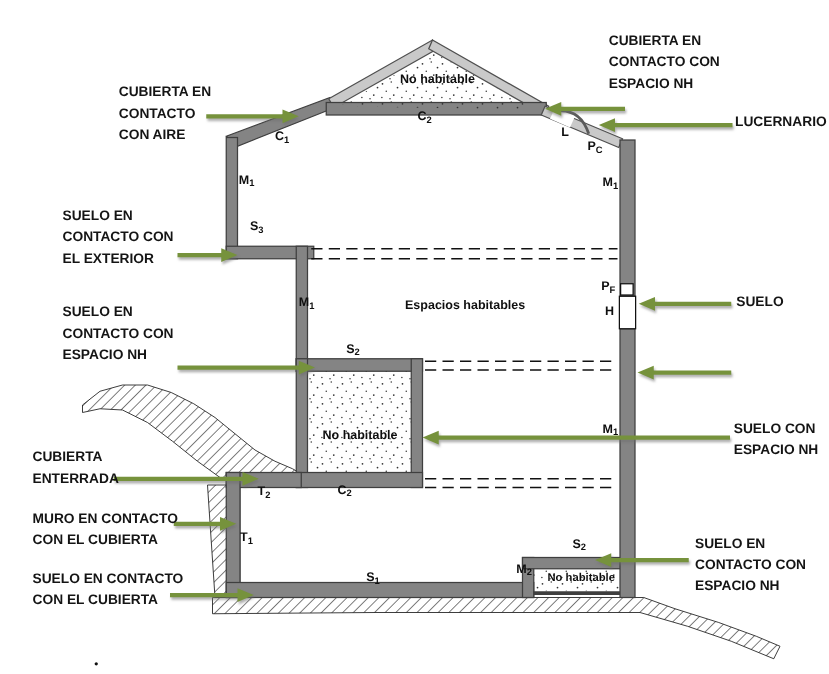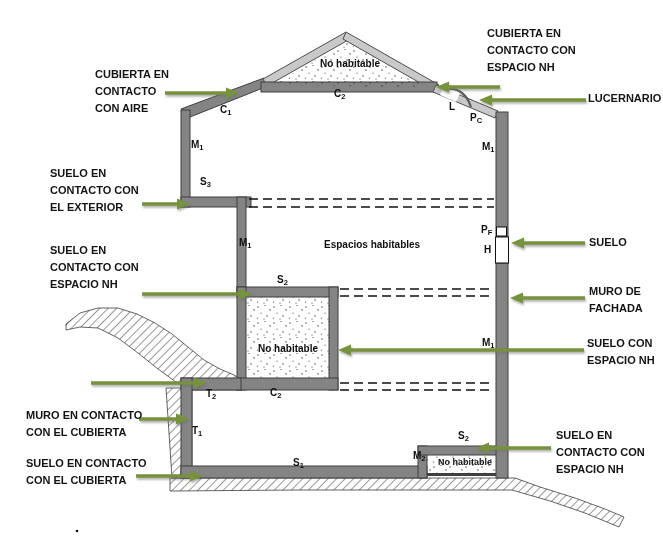--- a/index.html
+++ b/index.html
@@ -150,32 +150,32 @@
 
 <div class="co" style="left:95px;top:66px">CUBIERTA EN
 CONTACTO
 CON AIRE</div>
 <div class="co" style="left:50px;top:165px">SUELO EN
 CONTACTO CON
 EL EXTERIOR</div>
 <div class="co" style="left:50px;top:242px">SUELO EN
 CONTACTO CON
 ESPACIO NH</div>
+<div class="co" style="left:26px;top:358px">CUBIERTA
+ENTERRADA</div>
 <div class="co" style="left:26px;top:407px">MURO EN CONTACTO
 CON EL CUBIERTA</div>
 <div class="co" style="left:26px;top:455px">SUELO EN CONTACTO
 CON EL CUBIERTA</div>
 
 <div class="co" style="left:487px;top:25px">CUBIERTA EN
 CONTACTO CON
 ESPACIO NH</div>
 <div class="co" style="left:588px;top:90px">LUCERNARIO</div>
 <div class="co" style="left:589px;top:234px">SUELO</div>
-<div class="co" style="left:589px;top:283px">MURO DE
-FACHADA</div>
 <div class="co" style="left:587px;top:335px">SUELO CON
 ESPACIO NH</div>
 <div class="co" style="left:556px;top:427px">SUELO EN
 CONTACTO CON
 ESPACIO NH</div>
 
 <div class="code" style="left:220px;top:104px"><span>C</span><sub>1</sub></div>
 <div class="code" style="left:334px;top:88px"><span>C</span><sub>2</sub></div>
 <div class="code" style="left:191px;top:139px"><span>M</span><sub>1</sub></div>
 <div class="code" style="left:482px;top:141px"><span>M</span><sub>1</sub></div>

